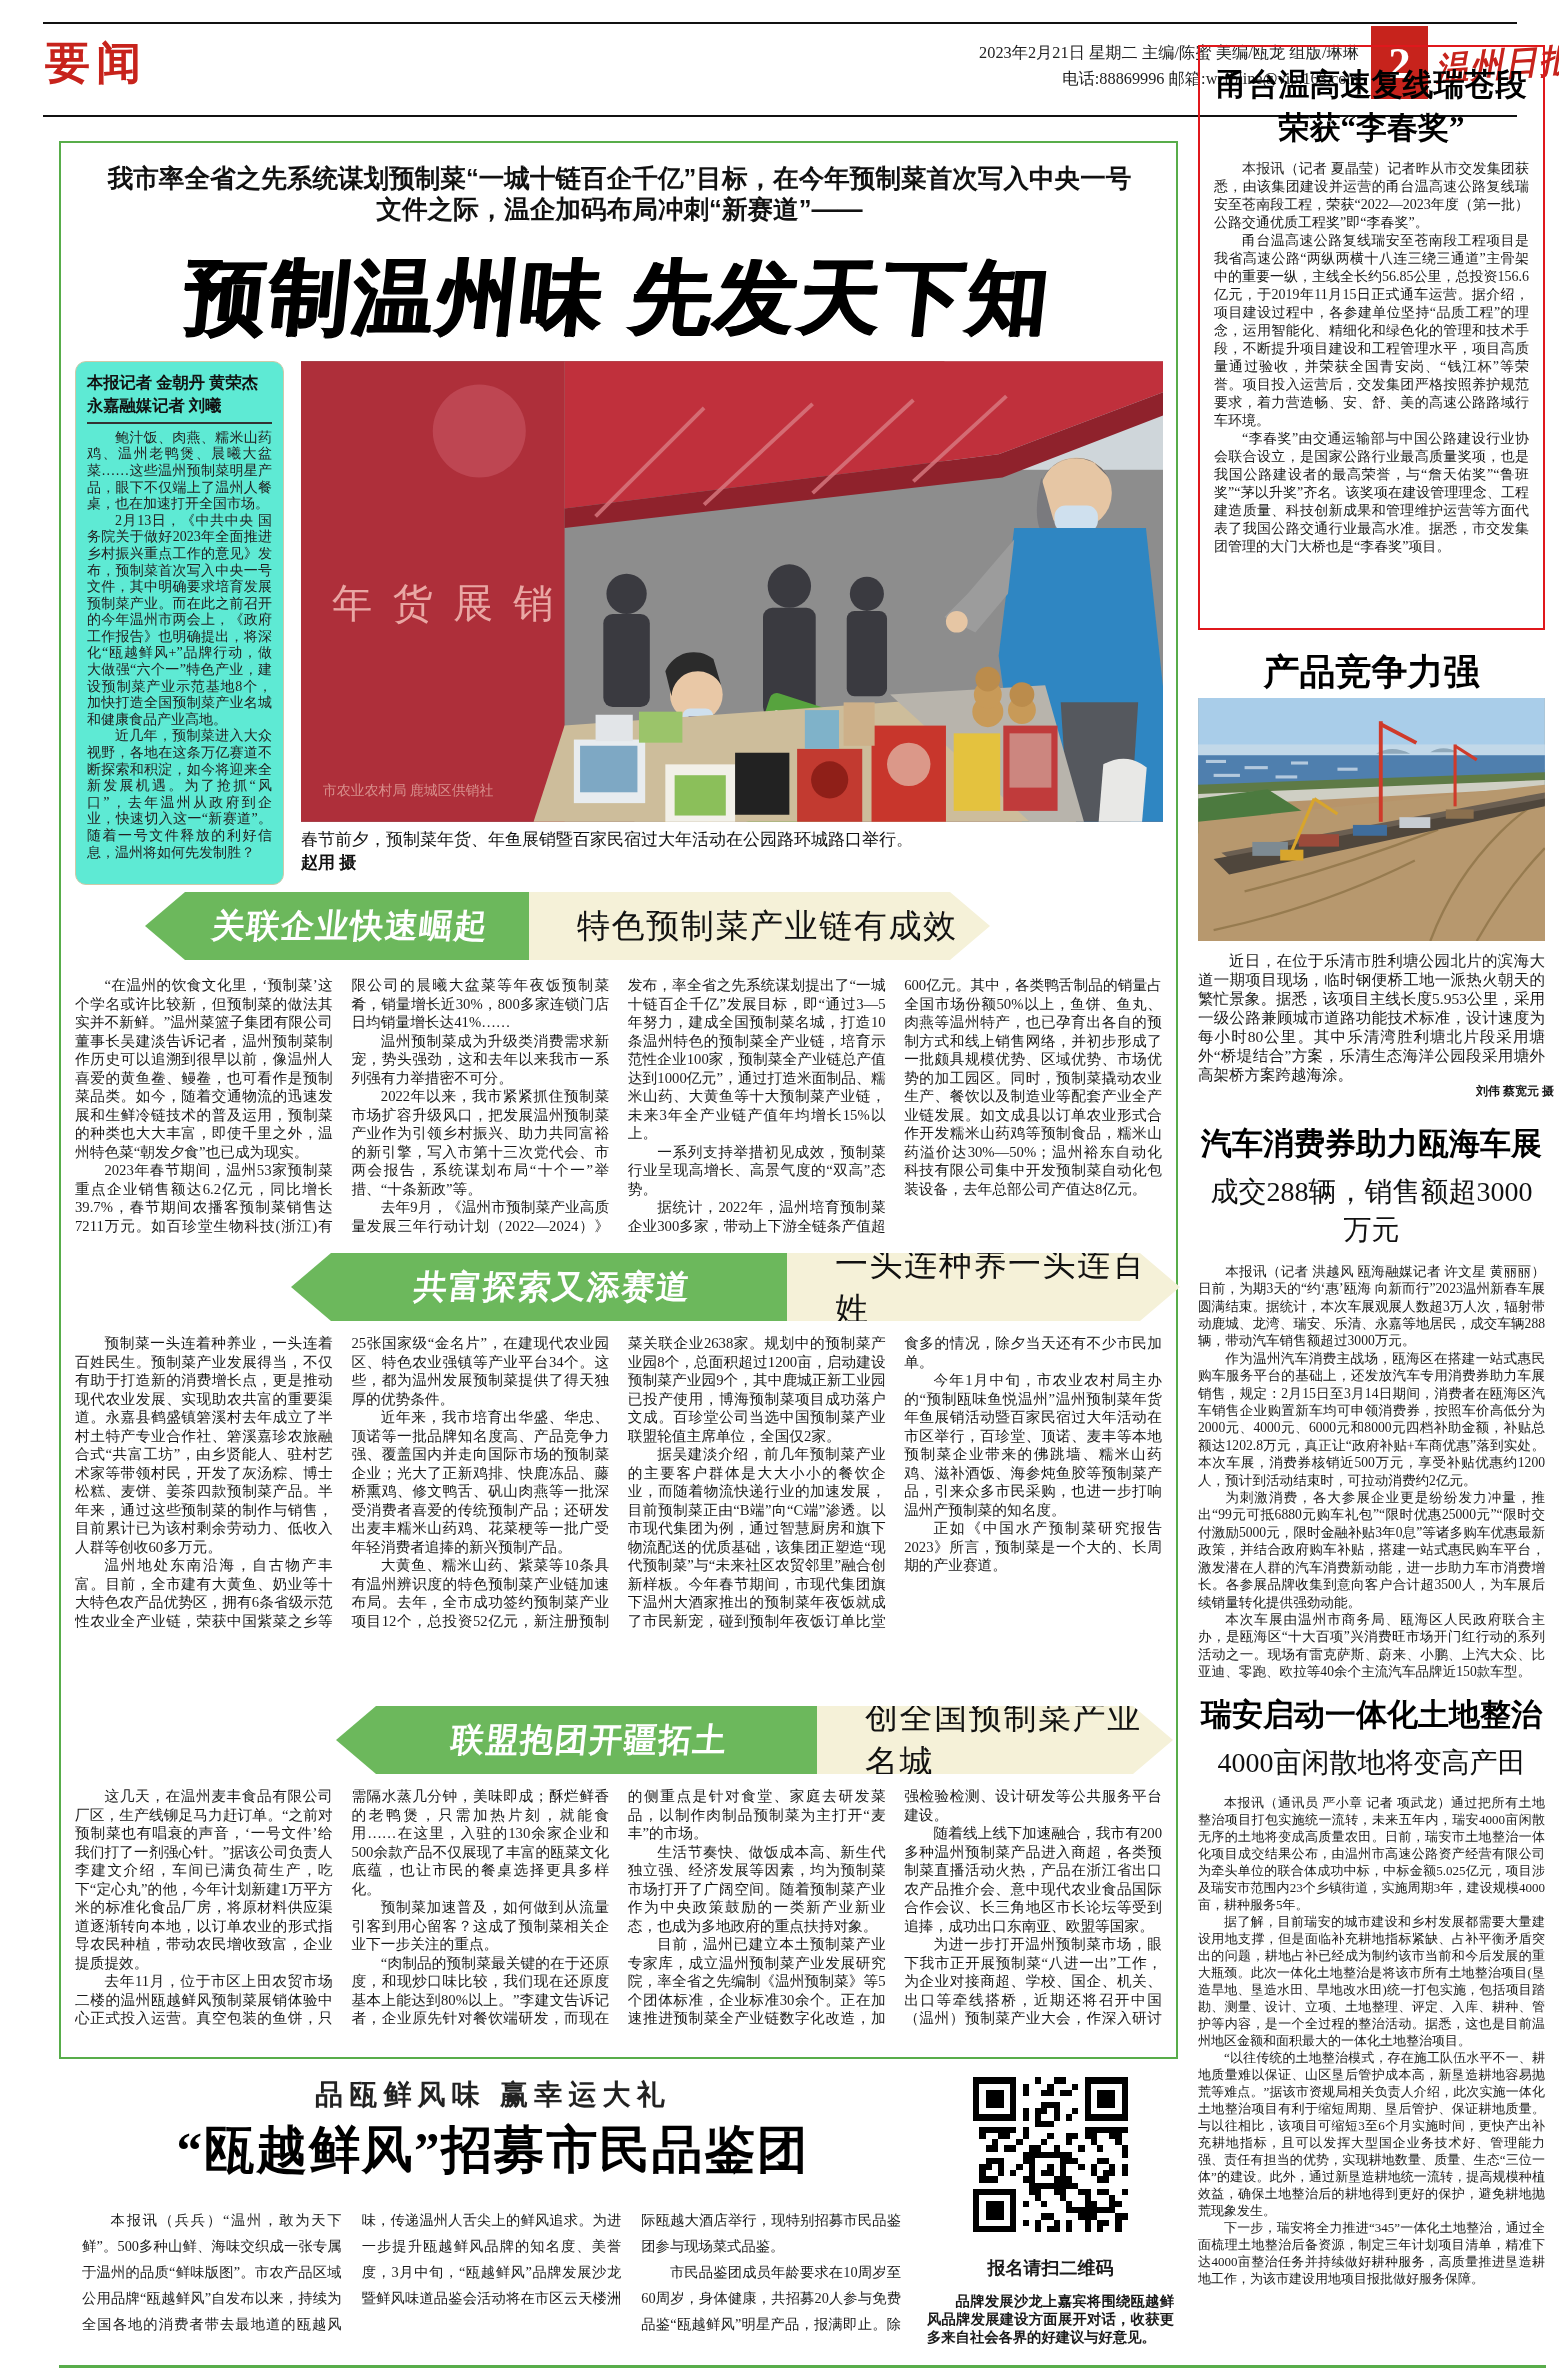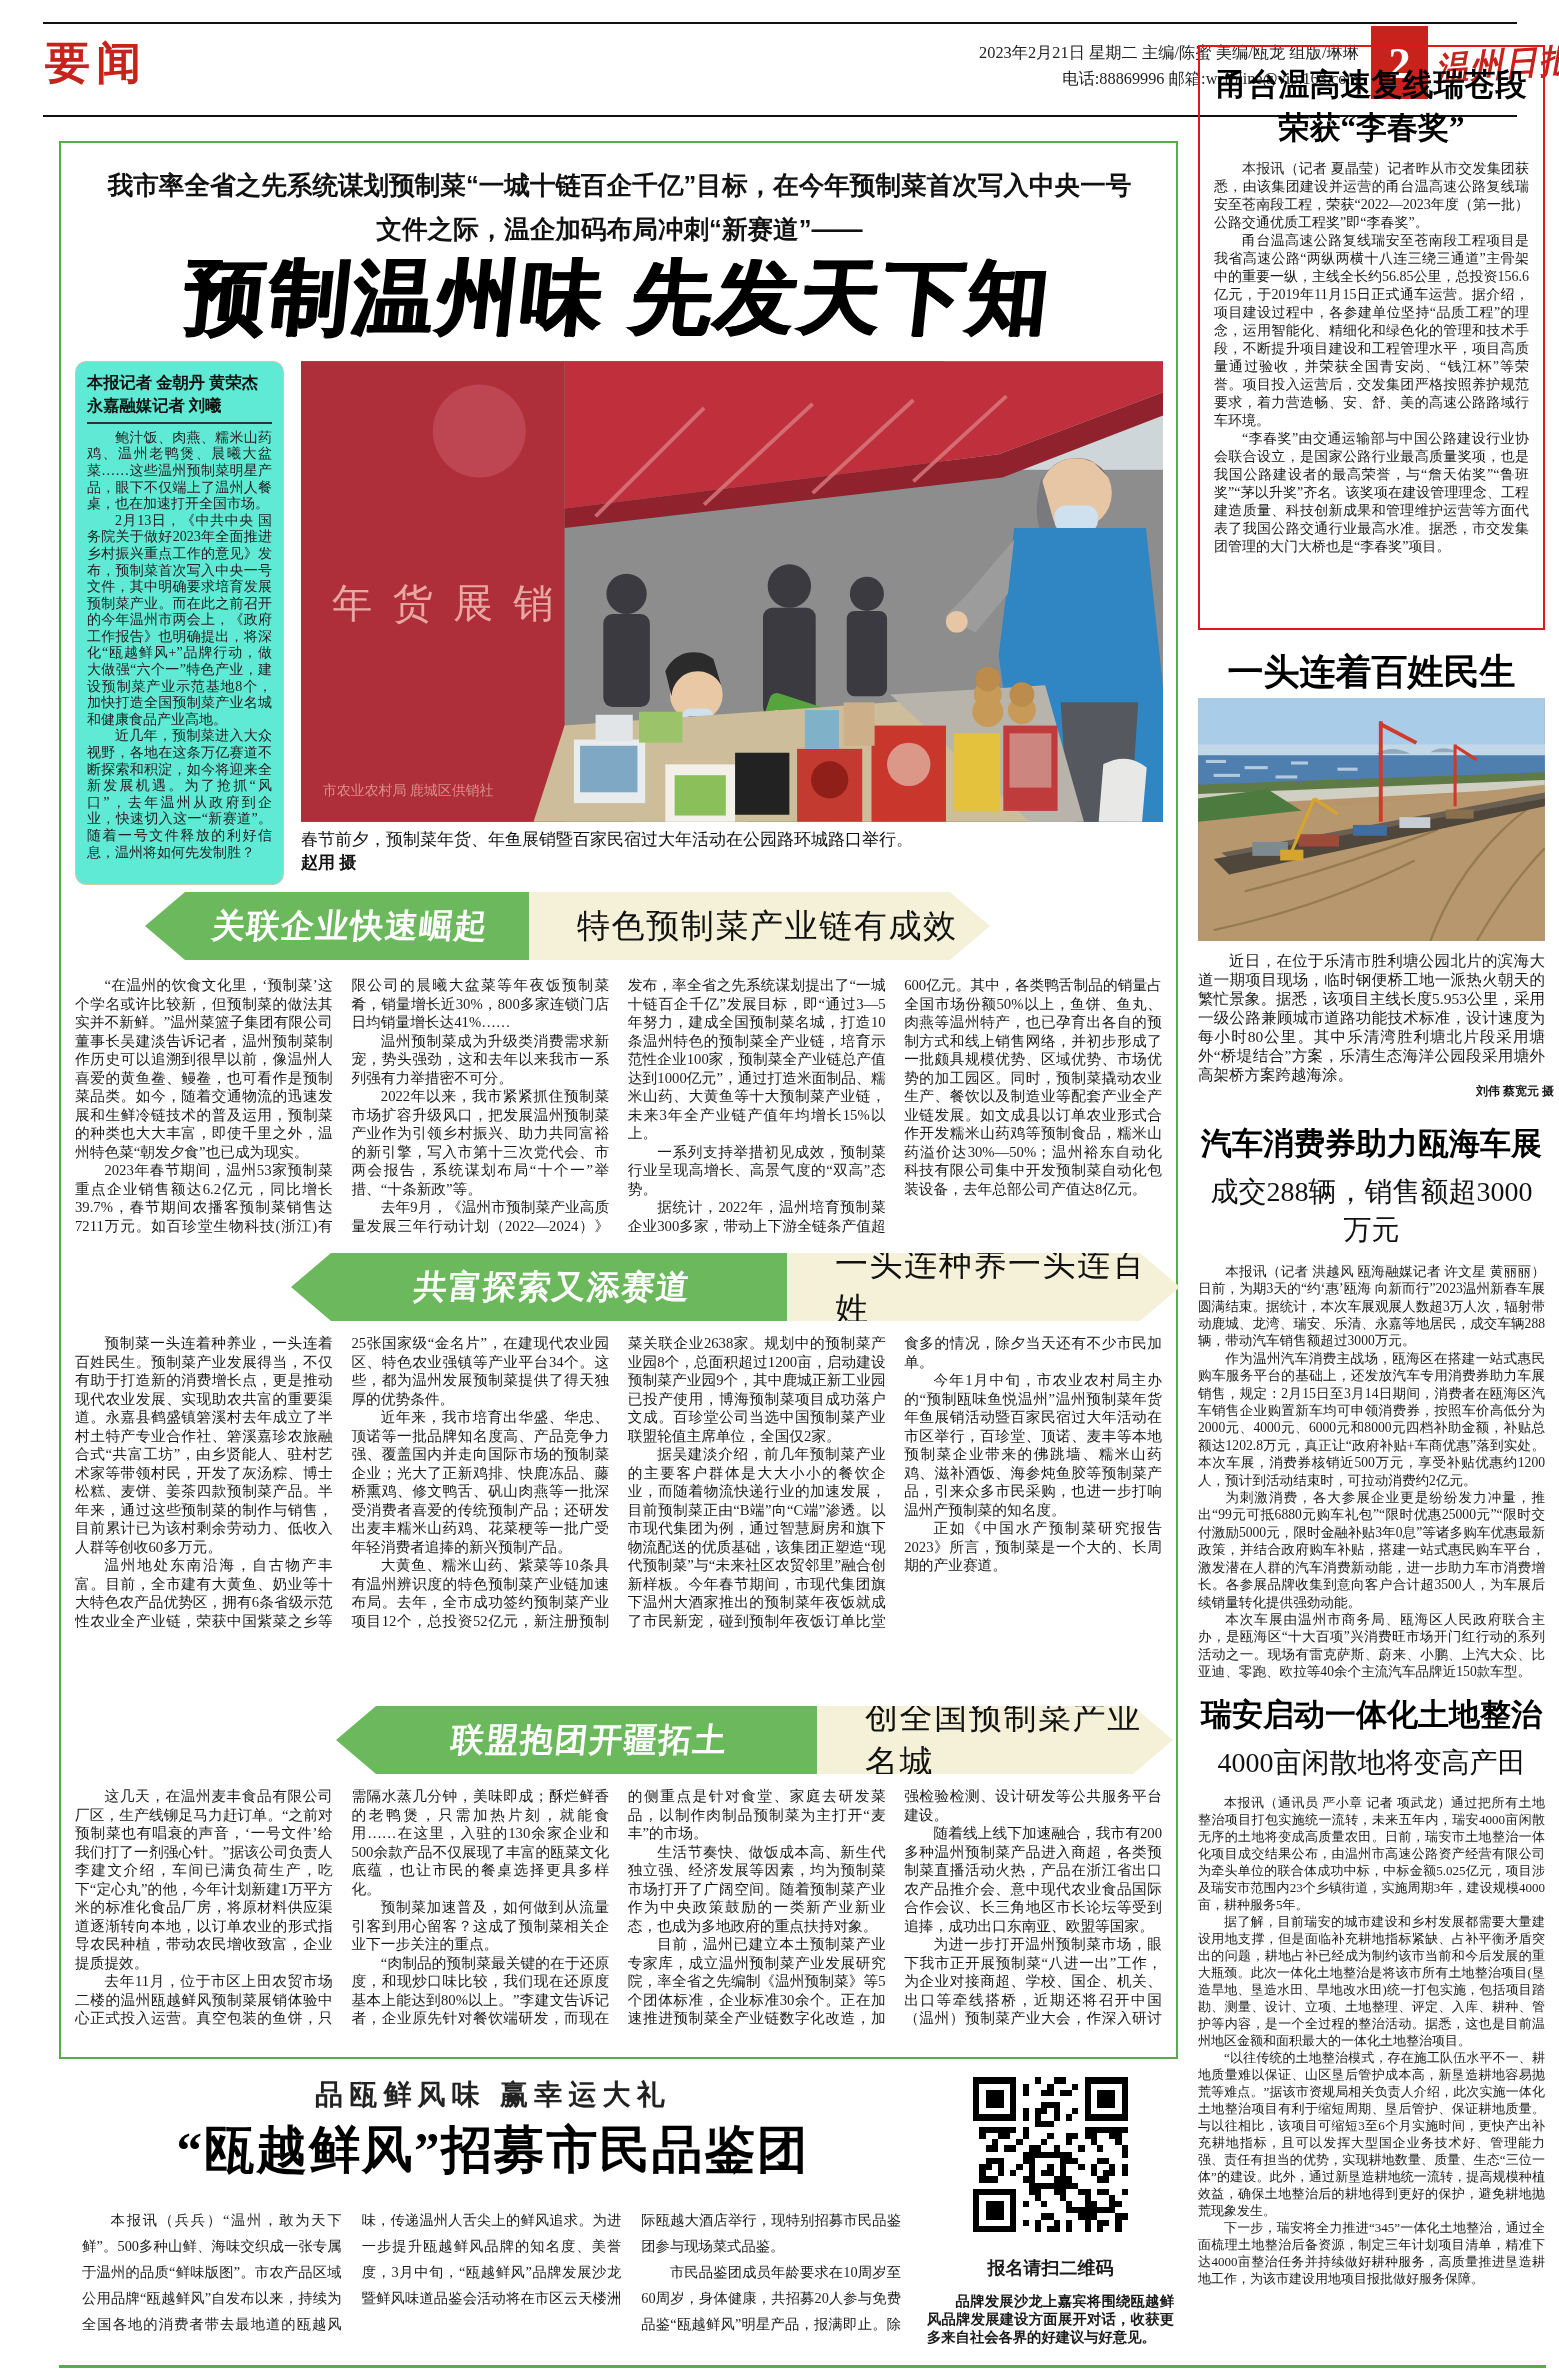--- a/index.html
+++ b/index.html
@@ -15,21 +15,21 @@
       font-family:"Liberation Serif",serif;}
   .pagenum-box{left:1371px;top:26px;width:57px;height:73px;background:#c7231c;color:#fff;
       display:flex;align-items:center;justify-content:center;font-size:45px;font-weight:700;
       font-family:"Liberation Serif",serif;}
   .masthead{left:1435px;top:43px;width:121px;color:#c7231c;font-size:33px;font-weight:700;
       font-style:italic;transform:rotate(-4deg);font-family:"Liberation Serif",serif;
       letter-spacing:1.6px;white-space:nowrap;}
   
   .main-box{left:59px;top:141px;width:1115px;height:1914px;border:2.3px solid #58ad4a;background:#fff;}
   .kicker{position:absolute;left:39px;top:20px;width:1039px;text-align:center;
-      font-family:"Liberation Sans",sans-serif;font-weight:700;font-size:25.6px;line-height:44px;color:#111;}
+      font-family:"Liberation Sans",sans-serif;font-weight:700;font-size:25.6px;line-height:31px;color:#111;}
   .headline{position:absolute;left:0;top:101px;width:100%;text-align:center;
       font-family:"Liberation Sans",sans-serif;font-weight:900;font-size:81px;letter-spacing:3.1px;
       transform:skewX(-6deg);color:#000;text-shadow:1.2px 0 #000,-1.2px 0 #000,0 0.8px #000;}
   .intro-box{position:absolute;left:14px;top:218px;width:209px;height:524px;background:#5eead4;
       border:0.8px solid #cfc9a8;border-radius:11px;padding:9.3px 11px;box-sizing:border-box;}
   .intro-box .byline{font-size:16.3px;font-weight:700;line-height:23px;color:#111;}
   .intro-box .divider{height:1.6px;background:#333;margin:4.7px 0 6.2px 0;}
   .intro-box .paras p{margin:0;text-indent:2em;font-size:14px;line-height:16.6px;text-align:justify;color:#222;}
   .photo1{position:absolute;left:240px;top:218px;width:862px;height:461px;overflow:hidden;background:#b5313c;}
   .caption-row{position:absolute;left:240px;top:685px;width:862px;display:flex;justify-content:space-between;
@@ -265,21 +265,21 @@
     <div class="red-box">
       <div class="art-title">甬台温高速复线瑞苍段</div>
       <div class="art-title">荣获“李春奖”</div>
       <div class="rb-body">
           <p>本报讯（记者 夏晶莹）记者昨从市交发集团获悉，由该集团建设并运营的甬台温高速公路复线瑞安至苍南段工程，荣获“2022—2023年度（第一批）公路交通优质工程奖”即“李春奖”。</p>
           <p>甬台温高速公路复线瑞安至苍南段工程项目是我省高速公路“两纵两横十八连三绕三通道”主骨架中的重要一纵，主线全长约56.85公里，总投资156.6亿元，于2019年11月15日正式通车运营。据介绍，项目建设过程中，各参建单位坚持“品质工程”的理念，运用智能化、精细化和绿色化的管理和技术手段，不断提升项目建设和工程管理水平，项目高质量通过验收，并荣获全国青安岗、“钱江杯”等荣誉。项目投入运营后，交发集团严格按照养护规范要求，着力营造畅、安、舒、美的高速公路路域行车环境。</p>
           <p>“李春奖”由交通运输部与中国公路建设行业协会联合设立，是国家公路行业最高质量奖项，也是我国公路建设者的最高荣誉，与“詹天佑奖”“鲁班奖”“茅以升奖”齐名。该奖项在建设管理理念、工程建造质量、科技创新成果和管理维护运营等方面代表了我国公路交通行业最高水准。据悉，市交发集团管理的大门大桥也是“李春奖”项目。</p>
         </div>
     </div>
 
-    <div class="art-title art2-title">一头连着百姓民生</div>
+    <div class="art-title art2-title">产品竞争力强</div>
     <div class="photo2">
       <svg width="347" height="243" viewBox="0 0 448 314" xmlns="http://www.w3.org/2000/svg">
         <rect width="448" height="314" fill="#b7946a"></rect>
         <rect x="0" y="0" width="448" height="92" fill="#a9cde9"></rect>
         <rect x="0" y="60" width="448" height="14" fill="#c2d8e8"></rect>
         <path d="M230,72 q20,-12 44,0 Z M300,70 q16,-10 36,0 Z" fill="#8fa8ba"></path>
         <rect x="0" y="74" width="448" height="40" fill="#4f7fae"></rect>
         <g fill="#dfe9f2" opacity="0.7">
           <rect x="10" y="80" width="26" height="4"></rect>
             <rect x="60" y="88" width="30" height="4"></rect>

